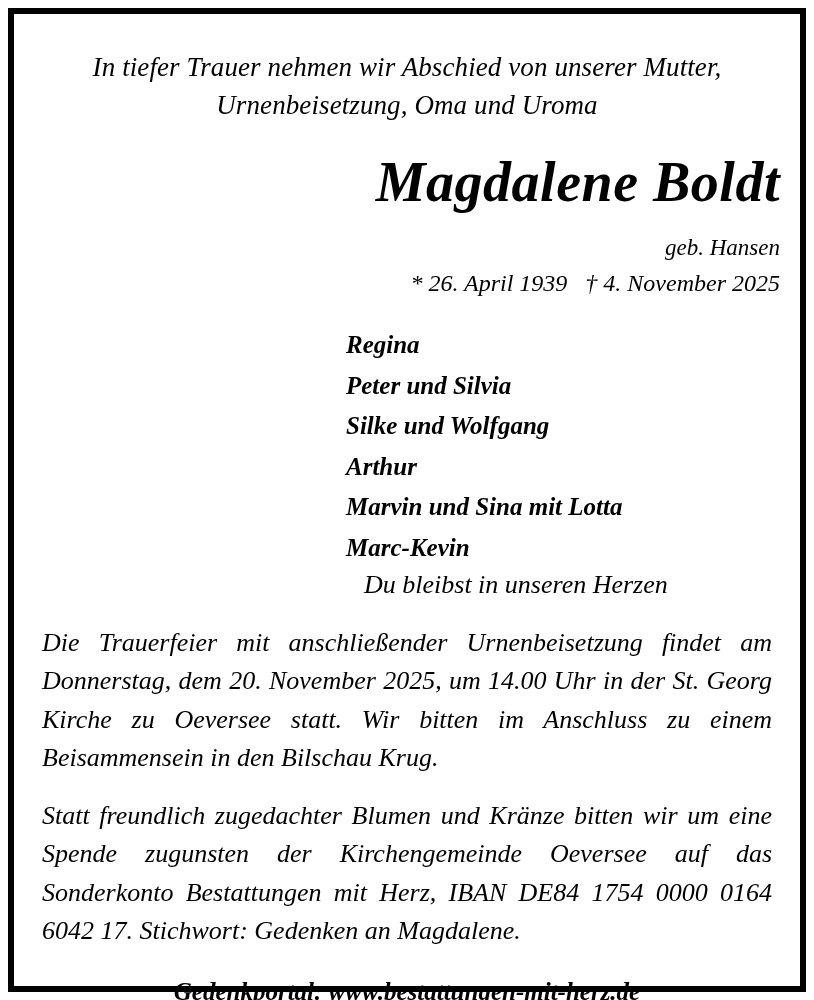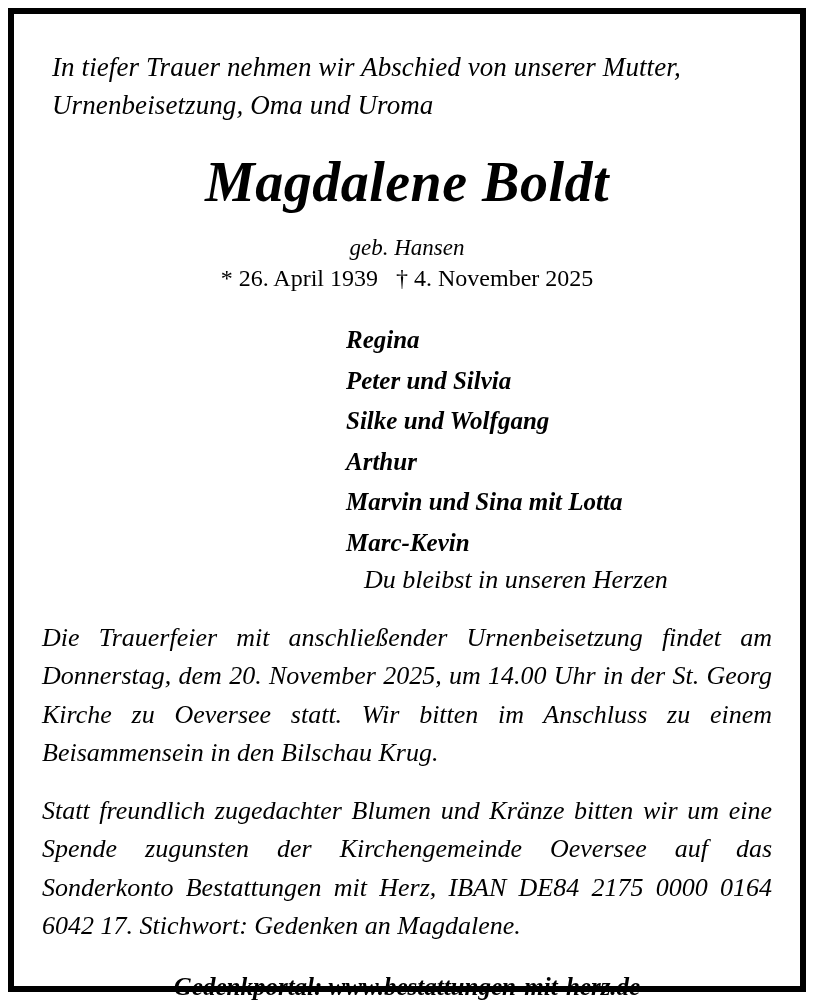--- a/index.html
+++ b/index.html
@@ -31,50 +31,52 @@
     left: 0;
     top: 0;
     right: 0;
     bottom: 0;
     padding: 22px 20px 10px 20px;
     box-sizing: border-box;
   }
 
   
   #intro {
-    text-align: left;
+    text-align: center;
     font-style: italic;
     font-size: 27px;
     line-height: 1.42;
     margin: 12px 18px 0 18px;
     letter-spacing: 0.1px;
   }
   #intro .line { display: block; }
 
   
   #name-block {
-    text-align: center;
+    text-align: right;
     margin-top: 26px;
   }
   #deceased-name {
     font-style: italic;
     font-weight: bold;
     font-size: 56px;
     line-height: 1.12;
     letter-spacing: 0.5px;
   }
   #maiden-name {
     font-style: italic;
     font-size: 23px;
     line-height: 1.3;
     margin-top: 20px;
   }
   #life-dates {
+    font-style: italic;
     font-size: 24px;
     line-height: 1.3;
+    margin-top: 5px;
     white-space: pre;
   }
 
   
   #family-block {
     margin-top: 26px;
     padding-left: 312px;
   }
   #motto {
     font-style: italic;
@@ -137,18 +139,18 @@
         <div class="survivor">Silke und Wolfgang</div>
         <div class="survivor">Arthur</div>
         <div class="survivor">Marvin und Sina mit Lotta</div>
         <div class="survivor">Marc-Kevin</div>
       </div>
       <div id="motto">Du bleibst in unseren Herzen</div>
     </div>
 
     <p class="body-par" id="par-ceremony">Die Trauerfeier mit anschließender Urnenbeisetzung findet am Donnerstag, dem 20. November 2025, um 14.00 Uhr in der St. Georg Kirche zu Oeversee statt. Wir bitten im Anschluss zu einem Beisammensein in den Bilschau Krug.</p>
 
-    <p class="body-par" id="par-donation">Statt freundlich zugedachter Blumen und Kränze bitten wir um eine Spende zugunsten der Kirchengemeinde Oeversee auf das Sonderkonto Bestattungen mit Herz, IBAN DE84 2175 0000 0164 6042 17. Stichwort: Gedenken an Magdalene.</p>
+    <p class="body-par" id="par-donation">Statt freundlich zugedachter Blumen und Kränze bitten wir um eine Spende zugunsten der Kirchengemeinde Oeversee auf das Sonderkonto Bestattungen mit Herz, IBAN DE84 1754 0000 0164 6042 17. Stichwort: Gedenken an Magdalene.</p>
 
     <div id="portal-line">Gedenkportal: www.bestattungen-mit-herz.de</div>
 
   </div>
 </div>
 
 </body></html>

